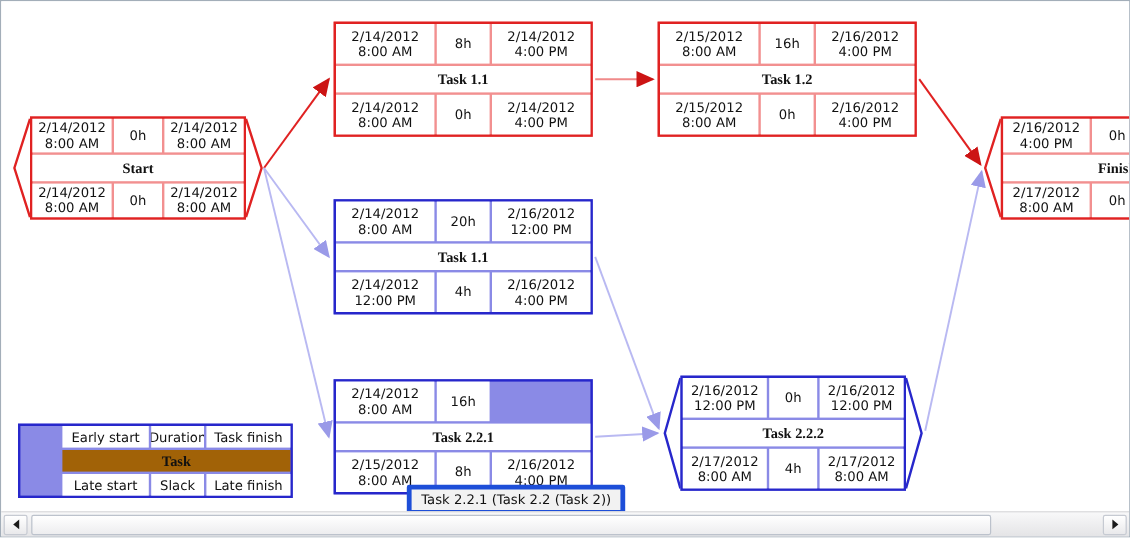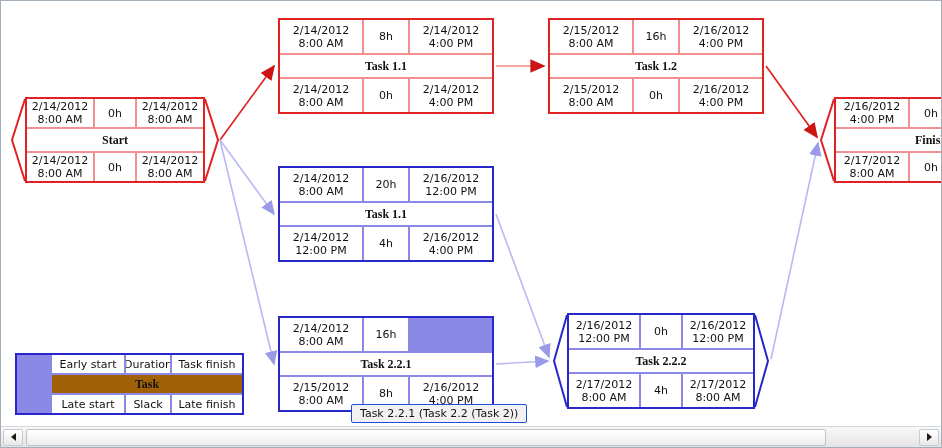--- a/index.html
+++ b/index.html
@@ -21,22 +21,22 @@
   .cell{background:#fff; display:flex; align-items:center; justify-content:center;
         text-align:center; font-size:11px; line-height:13px; color:#111; overflow:hidden;}
   .cell.name{grid-column:1 / -1; font-weight:bold; font-size:12px;font-family:Liberation Serif, serif;}
   
   .legend{position:absolute; left:14px; top:352px; z-index:2; display:grid; gap:2px;
           grid-template-columns:72px 44px 70px; grid-template-rows:18px 18px 18px;
           border:2px solid #2727cb; background:#8a8ae6;padding-left:35px;}
   .legend .cell{font-size:11px;}
   .legend .cell.name{background:#a16207; font-size:12px;}
   
-  .tooltip{position:absolute; left:350px; top:403px; z-index:3; background:#f2f2f2;
-           border:1px solid #1d4ed8; border-radius:2px; padding:2px 8px;
+  .tooltip{position:absolute; left:338px; top:403px; z-index:3; background:#f2f2f2;
+           border:4px solid #1d4ed8; border-radius:2px; padding:2px 8px;
            font-size:11px; color:#111; white-space:nowrap;}
   
   .hscroll{position:absolute; left:0; right:0; bottom:0; height:21px; z-index:4;
            background:linear-gradient(#f8f8f9,#e4e4e6); border-top:1px solid #d8d8da;
            display:flex; align-items:center; padding:0 1px; box-sizing:border-box;}
   .sbtn{width:20px; height:17px; margin:0 1px; border:1px solid #c6cad2; border-radius:2px;
         background:linear-gradient(#ffffff,#e9e9eb); display:flex; align-items:center;
         justify-content:center; box-sizing:border-box; cursor:pointer;}
   .sthumb{width:800px; height:17px; margin-left:2px; border:1px solid #bcc2cc; border-radius:2px;
           background:linear-gradient(#ffffff,#ededef); box-sizing:border-box; cursor:pointer;}

